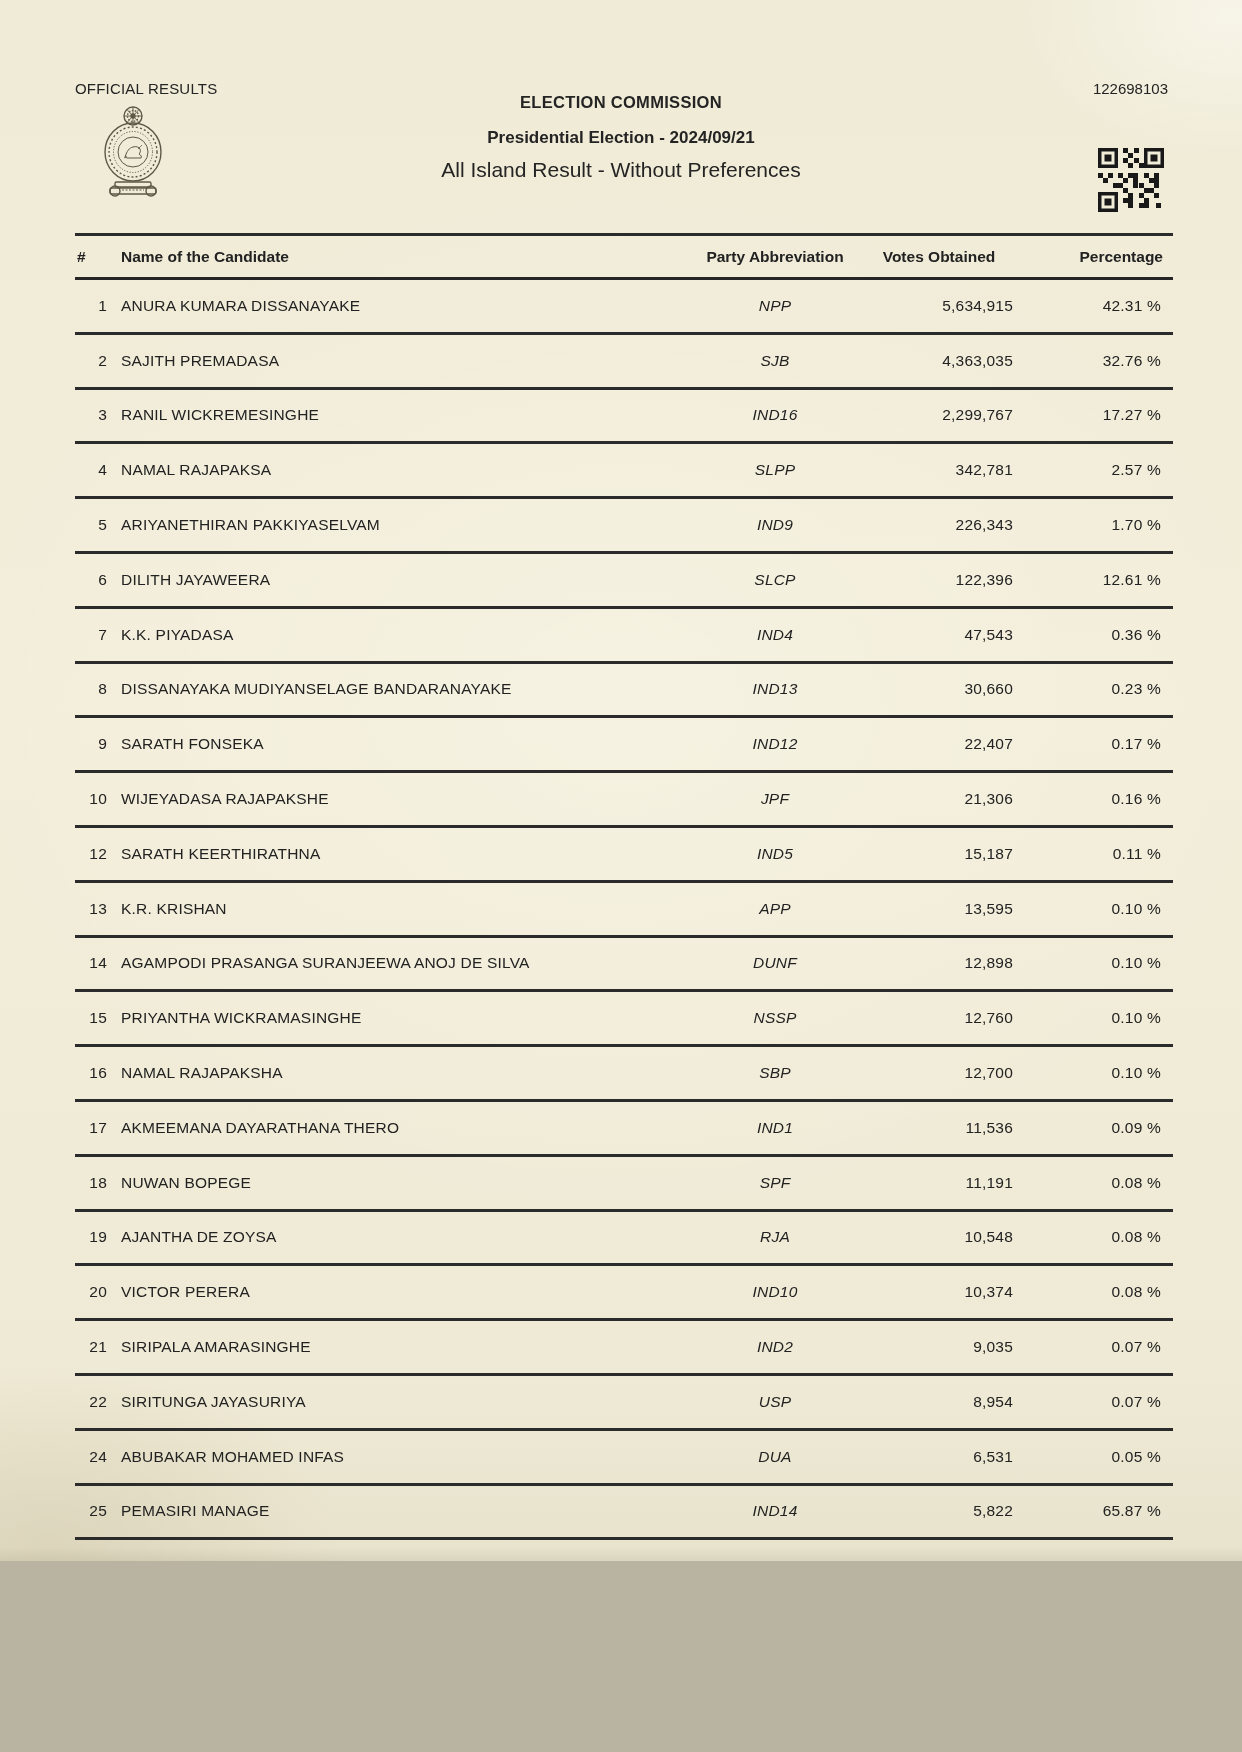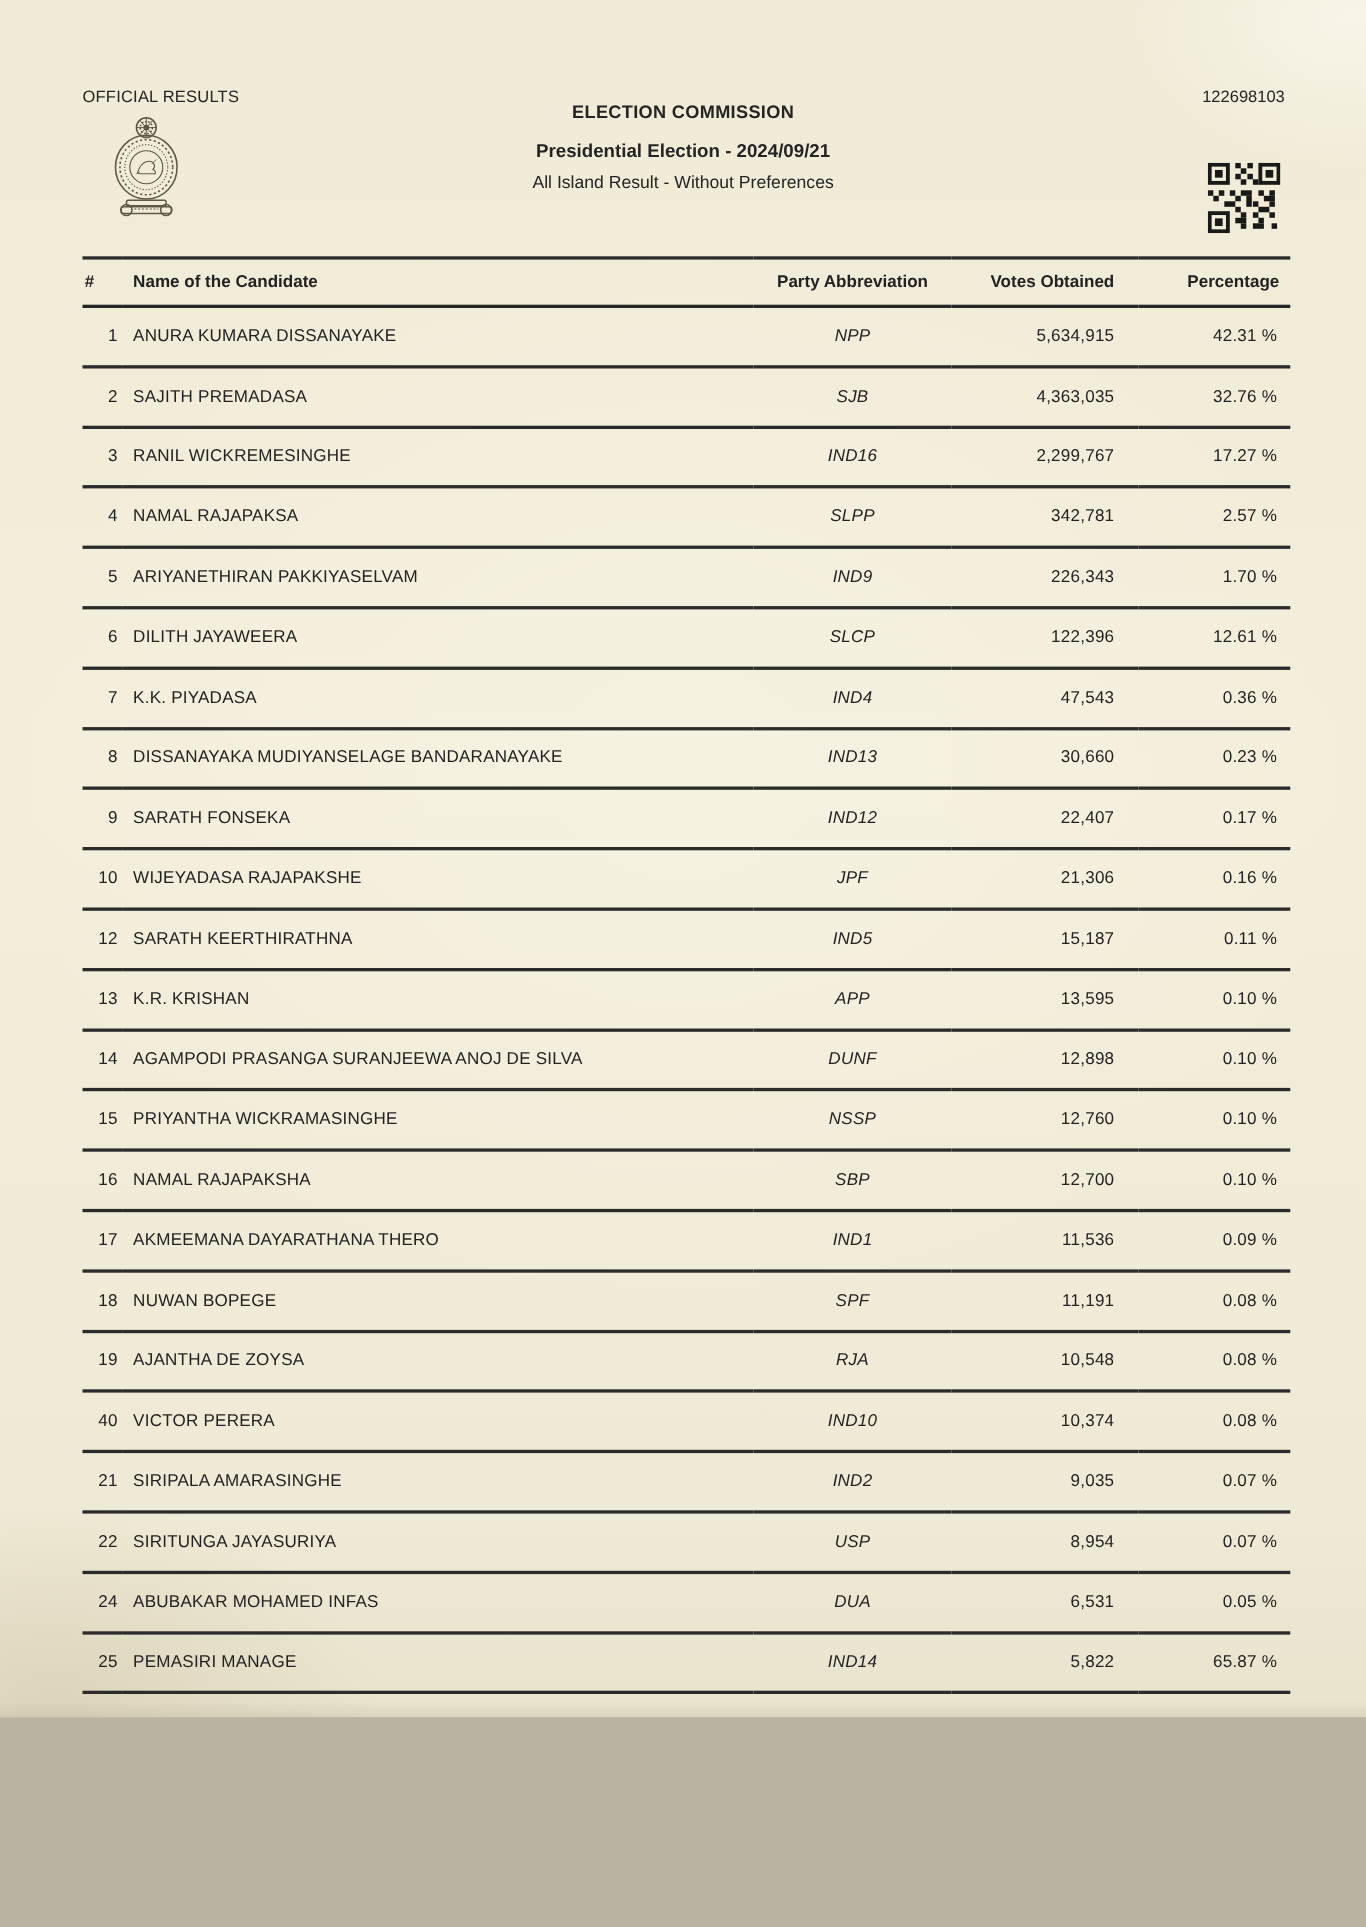--- a/index.html
+++ b/index.html
@@ -23,41 +23,41 @@
     content:"";position:absolute;left:0;right:0;bottom:0;height:14px;
     background:linear-gradient(180deg,rgba(0,0,0,0),rgba(90,85,60,.10));
     pointer-events:none;
   }
 
   
   .hdr-left{position:absolute;left:75px;top:80px;font-size:15px;letter-spacing:.2px;}
   .hdr-right{position:absolute;right:74px;top:80px;font-size:15px;}
   .title-1{position:absolute;left:0;width:100%;top:93px;text-align:center;font-size:16.5px;font-weight:bold;letter-spacing:.3px;}
   .title-2{position:absolute;left:0;width:100%;top:128px;text-align:center;font-size:17px;font-weight:bold;}
-  .title-3{position:absolute;left:0;width:100%;top:158px;text-align:center;font-size:16px;}
+  .title-3{position:absolute;left:0;width:100%;top:158px;text-align:center;font-size:21px;}
   .emblem{position:absolute;left:92px;top:104px;}
   .qr{position:absolute;left:1098px;top:148px;}
 
   
   table.results{
     position:absolute;left:75px;top:233px;width:1098px;
     border-collapse:collapse;table-layout:fixed;
     font-size:15.5px;color:#222;
   }
   col.c-idx{width:36px;} col.c-name{width:auto;} col.c-party{width:180px;}
   col.c-votes{width:170px;} col.c-pct{width:138px;}
   thead tr{height:44px;}
   thead th{
     font-size:15.5px;font-weight:bold;vertical-align:middle;padding:0;
     border-top:3px solid #2b2b2b;border-bottom:3px solid #262626;
   }
   th.h-idx{text-align:left;padding-left:2px;}
   th.h-name{text-align:left;padding-left:10px;}
   th.h-party{text-align:center;}
-  th.h-votes{text-align:right;padding-right:22px;margin-top:41px;}
+  th.h-votes{text-align:center;padding-right:22px;margin-top:41px;}
   th.h-pct{text-align:right;padding-right:10px;}
   tbody tr{height:54.8px;border-bottom:3px solid #2b2b2b;}
   tbody td{vertical-align:middle;padding:0;letter-spacing:.2px;}
   td.t-idx{text-align:right;padding-right:4px;}
   td.t-name{text-align:left;padding-left:10px;}
   td.t-party{text-align:center;font-style:italic;}
   td.t-votes{text-align:right;padding-right:22px;}
   td.t-pct{text-align:right;padding-right:12px;}
 
   
@@ -285,21 +285,21 @@
           <td class="t-pct">0.08 %</td>
         </tr>
         <tr>
           <td class="t-idx">19</td>
           <td class="t-name">AJANTHA DE ZOYSA</td>
           <td class="t-party">RJA</td>
           <td class="t-votes">10,548</td>
           <td class="t-pct">0.08 %</td>
         </tr>
         <tr>
-          <td class="t-idx">40</td>
+          <td class="t-idx">20</td>
           <td class="t-name">VICTOR PERERA</td>
           <td class="t-party">IND10</td>
           <td class="t-votes">10,374</td>
           <td class="t-pct">0.08 %</td>
         </tr>
         <tr>
           <td class="t-idx">21</td>
           <td class="t-name">SIRIPALA AMARASINGHE</td>
           <td class="t-party">IND2</td>
           <td class="t-votes">9,035</td>

